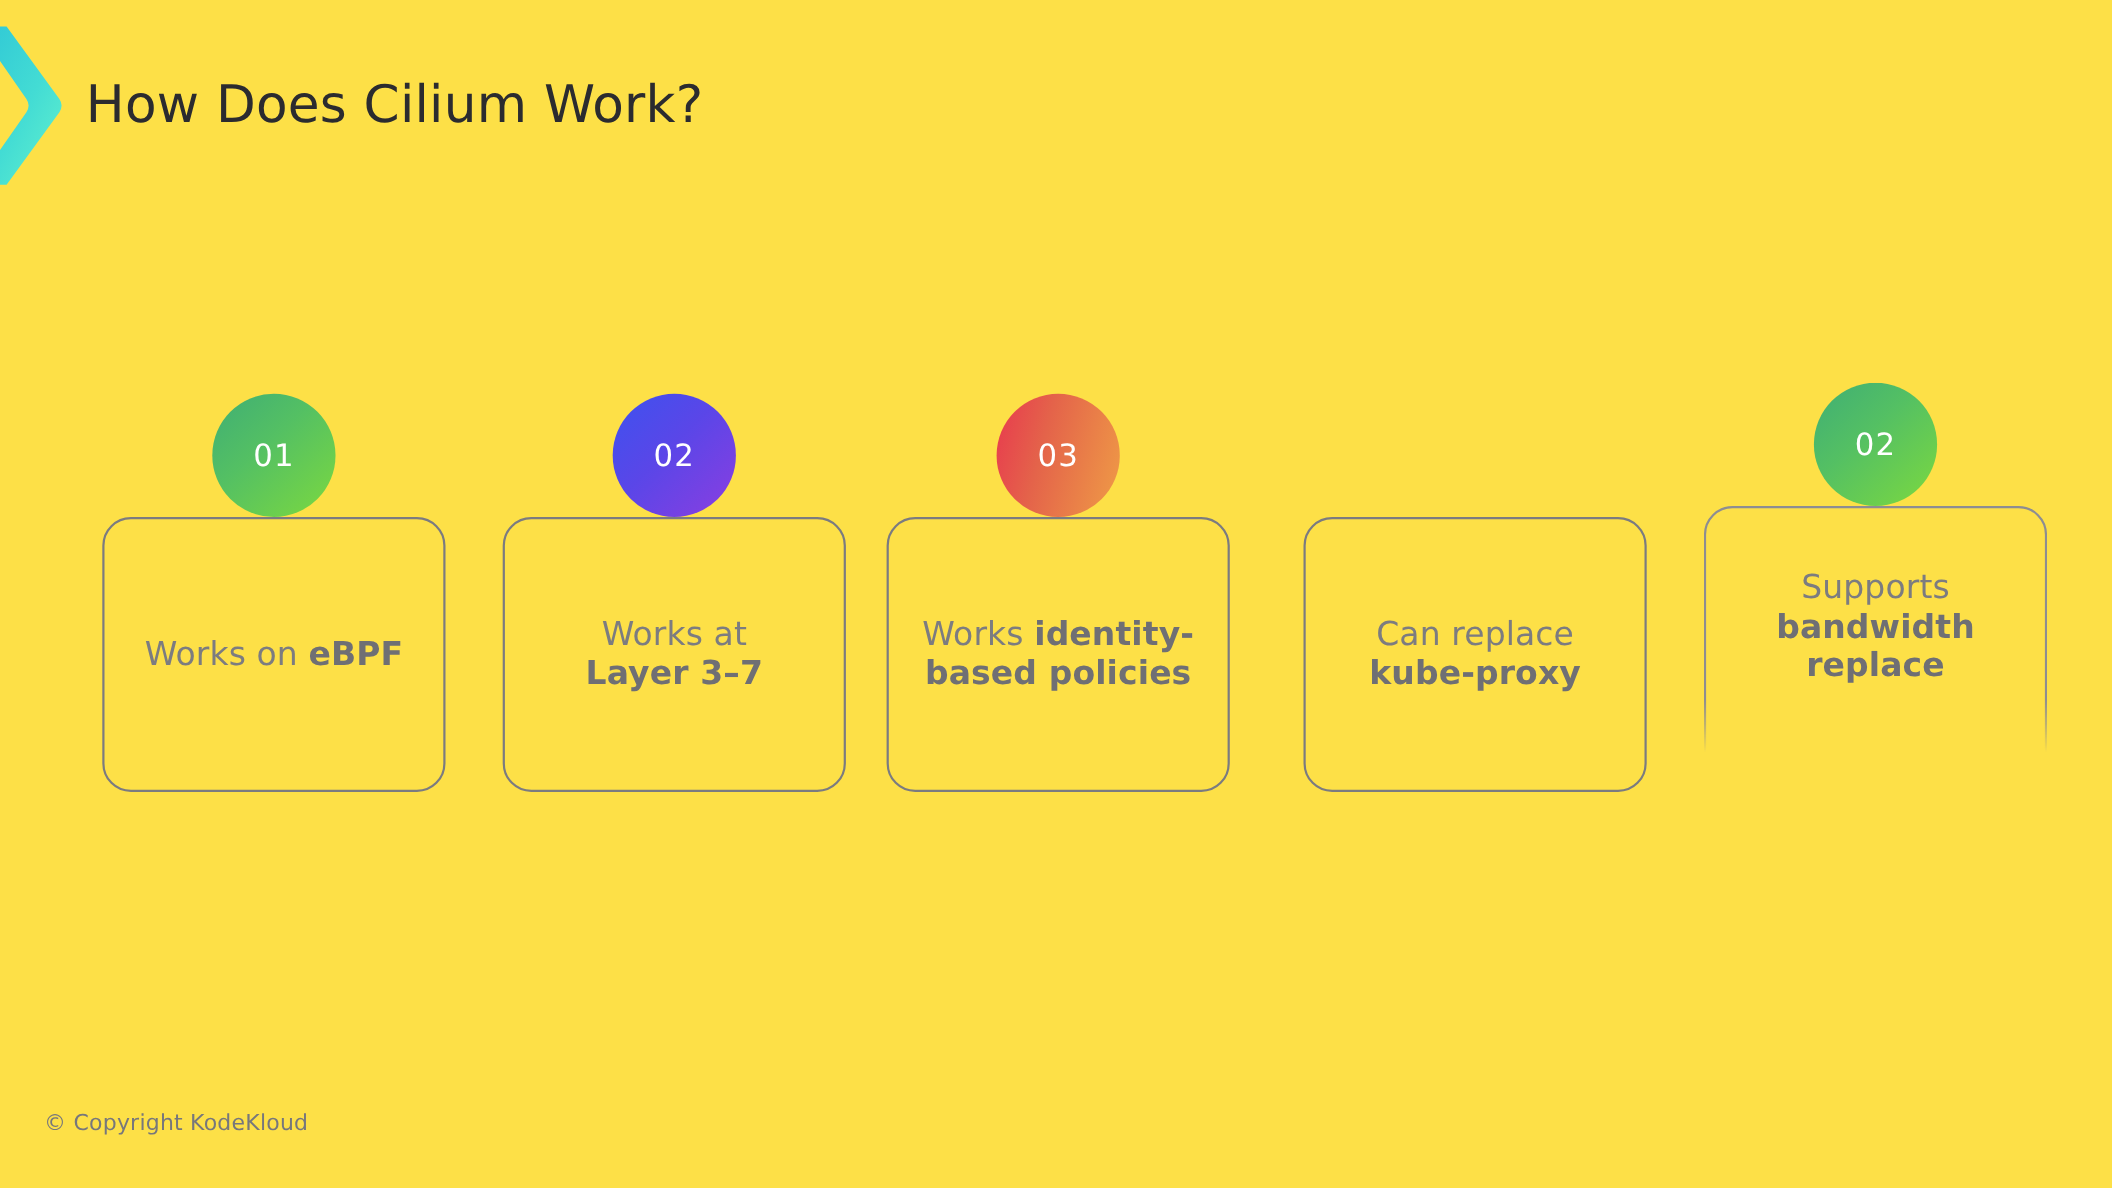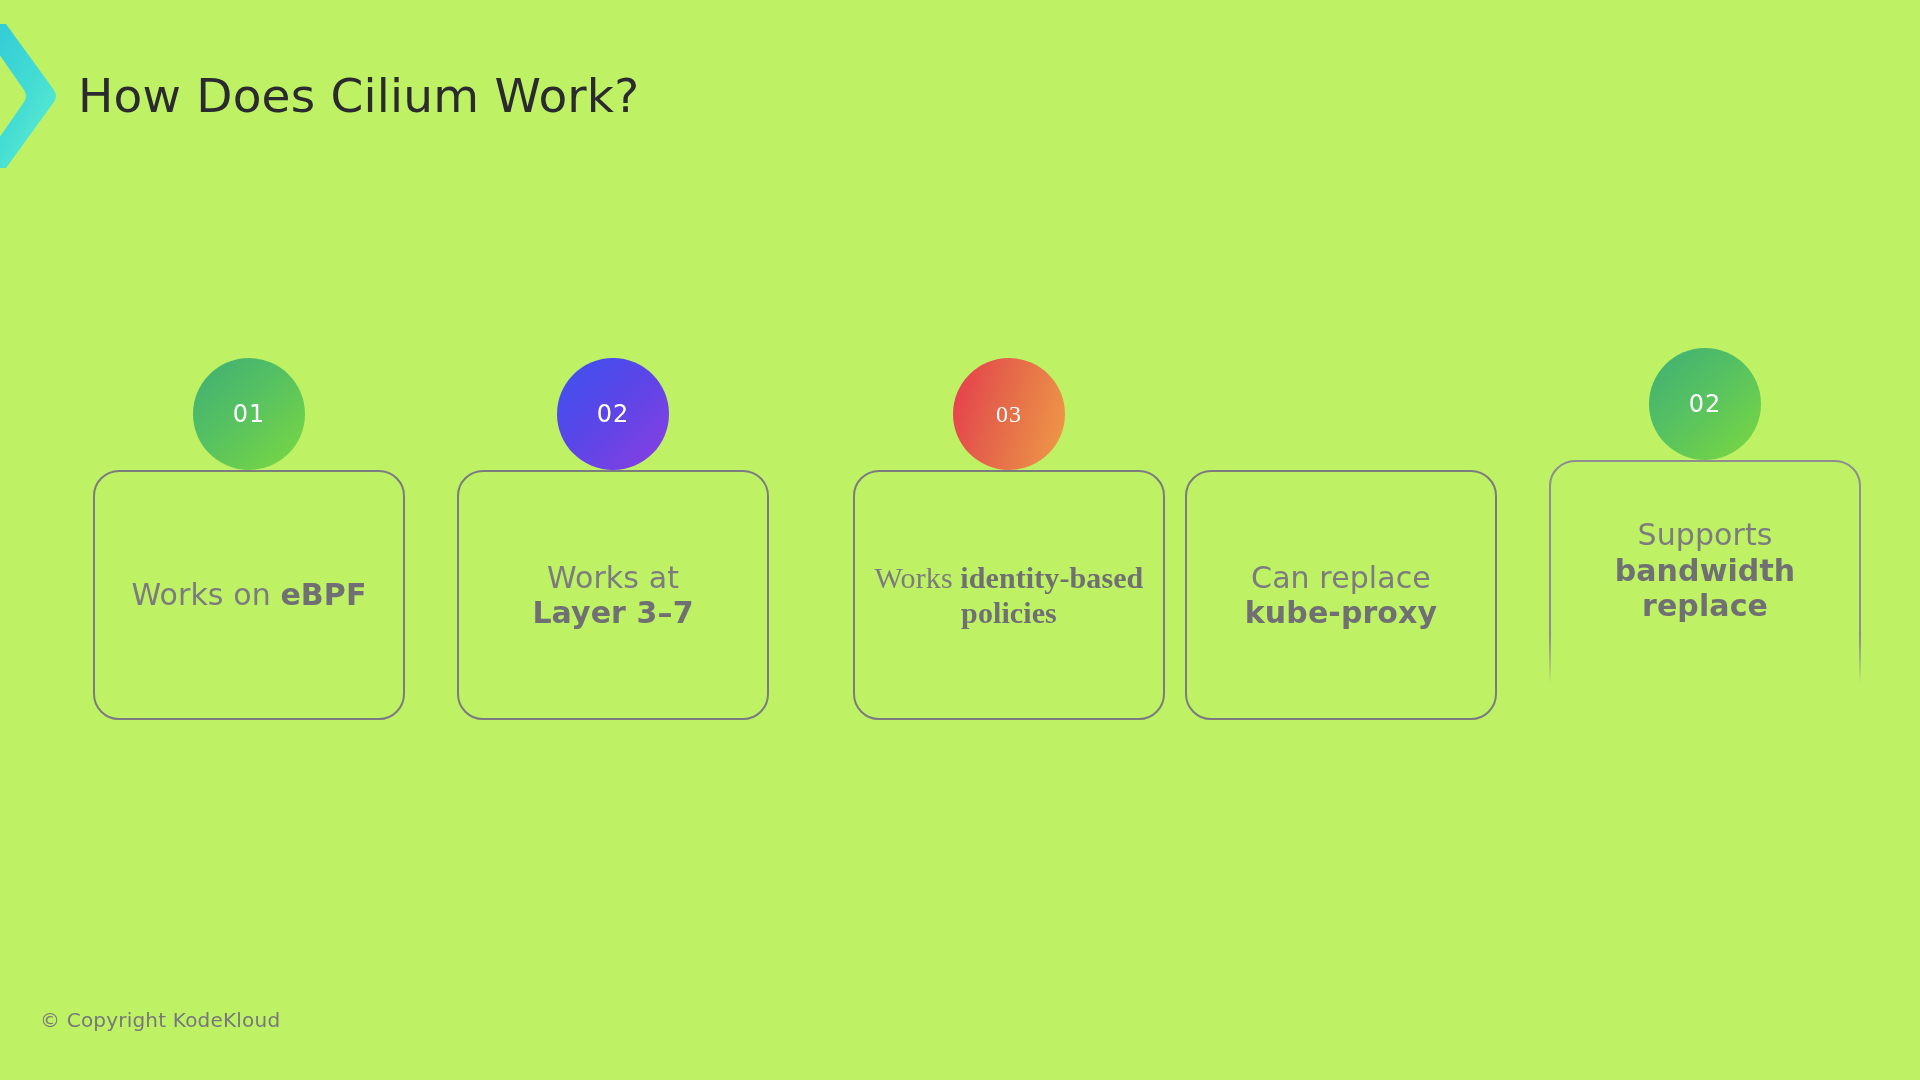--- a/index.html
+++ b/index.html
@@ -9,21 +9,21 @@
     height: 1080px;
     background: #ffffff;
     font-family: "DejaVu Sans", "Liberation Sans", sans-serif;
     overflow: hidden;
   }
 
   .slide {
     position: relative;
     width: 1920px;
     height: 1080px;
-    background: #bef264;
+    background: #fde047;
   }
 
   
   .brand-chevron {
     position: absolute;
     left: -4px;
     top: 20px;
     width: 62px;
     height: 152px;
   }
@@ -88,21 +88,21 @@
     position: absolute;
     top: 0;
     left: 50%;
     transform: translateX(-50%);
     width: 112px;
     height: 112px;
     border-radius: 50%;
     display: flex;
     align-items: center;
     justify-content: center;
-    font-size: 24px;
+    font-size: 28px;
     font-weight: 400;
     color: #ffffff;
     letter-spacing: 1px;
     z-index: 3;
   }
 
   .g-green {
     background: linear-gradient(138deg, #3fae75 0%, #54c063 42%, #7cd93f 100%);
   }
   .g-violet {
@@ -169,21 +169,21 @@
 
     <div class="step" style="left:364px;">
       <div class="step-badge g-violet">
         <span>02</span>
       </div>
       <div class="step-card">
         <div class="step-text"><span>Works at</span><br><span class="em">Layer 3–7</span></div>
       </div>
     </div>
 
-    <div class="step" style="left:760px;font-family:Liberation Serif, serif;">
+    <div class="step" style="left:713px;">
       <div class="step-badge g-orangered">
         <span>03</span>
       </div>
       <div class="step-card">
         <div class="step-text"><span>Works </span><span class="em">identity-based policies</span></div>
       </div>
     </div>
 
     <div class="step" style="left:1092px;">
       <div class="step-card">

